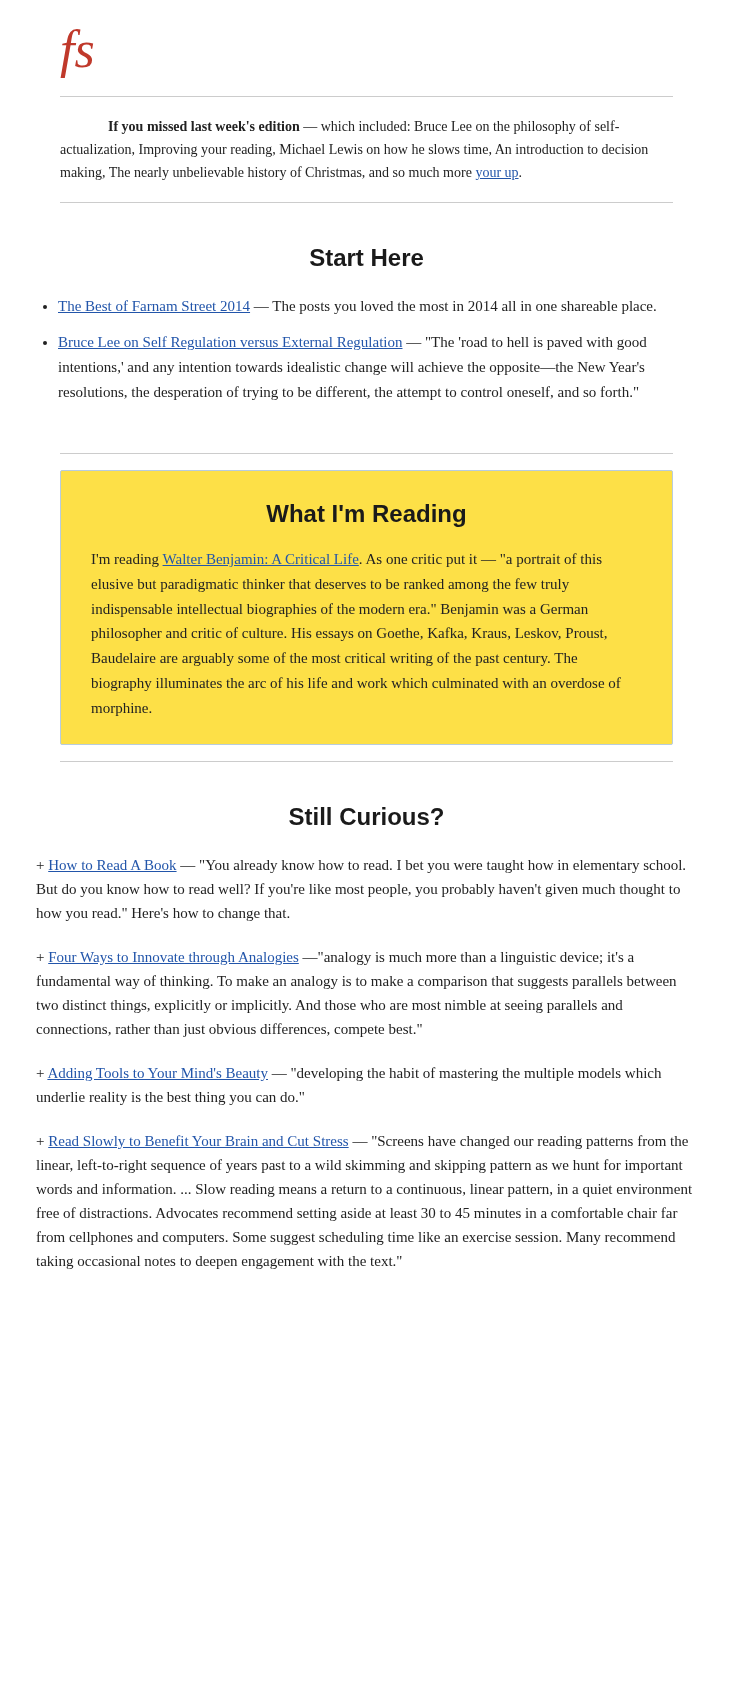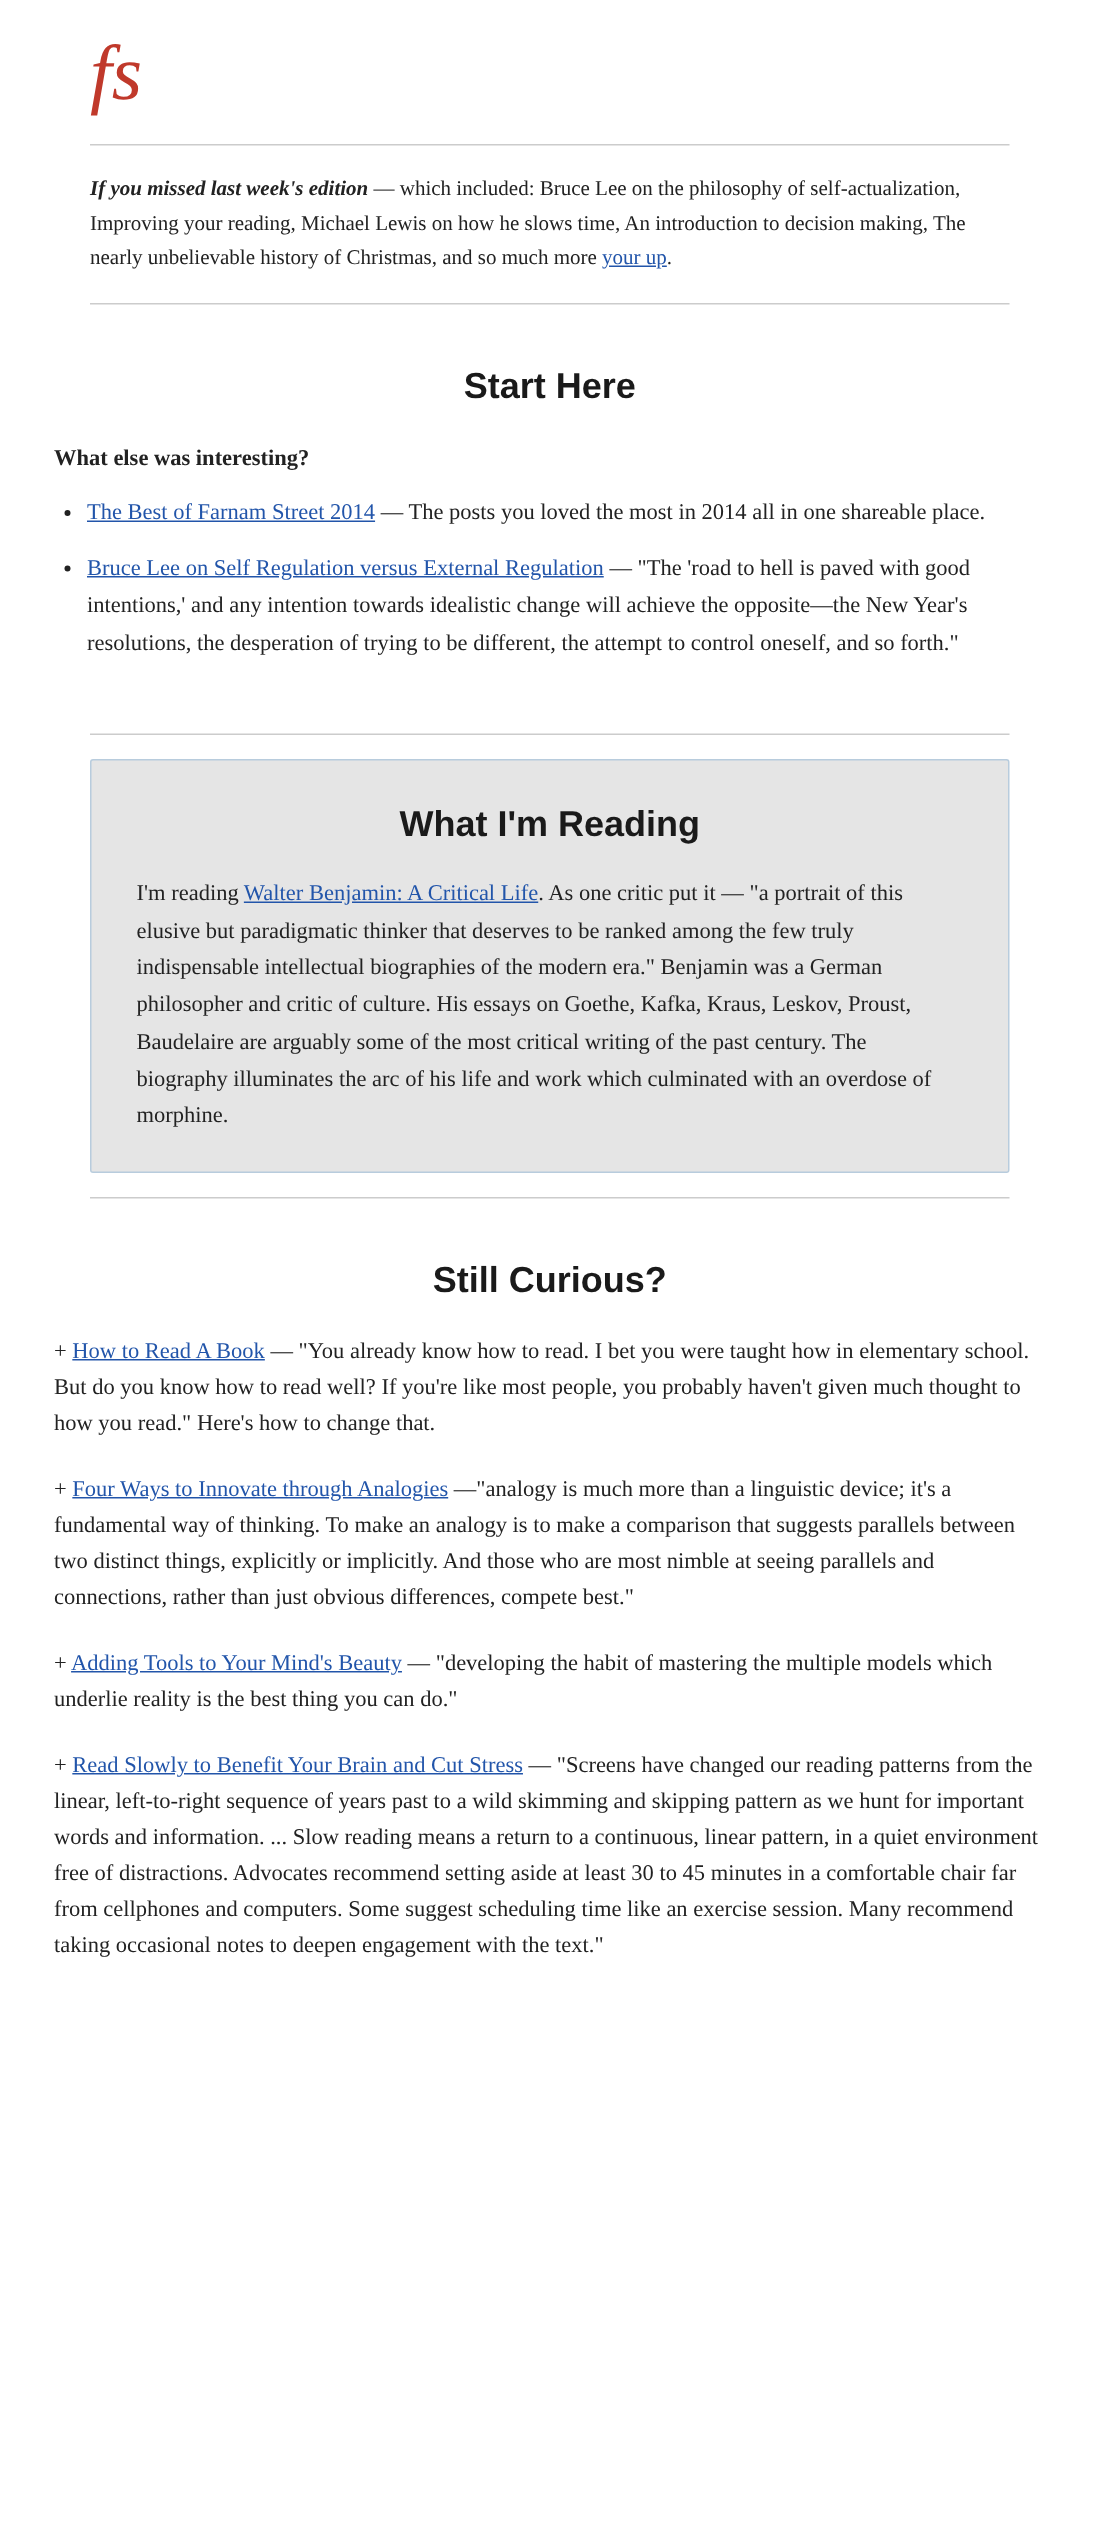--- a/index.html
+++ b/index.html
@@ -39,21 +39,21 @@
       margin: 0 60px;
     }
     .intro-section {
       padding: 18px 60px 18px 60px;
       font-size: 14px;
       line-height: 1.65;
       color: #222;
     }
     .intro-section .bold-intro {
       font-weight: bold;
-      font-style: italic;
+      margin-left: 48px;
     }
     a {
       color: #2255aa;
       text-decoration: underline;
     }
     .section {
       padding: 20px 36px;
     }
     .section-title {
       text-align: center;
@@ -77,21 +77,21 @@
     }
     ul.content-list {
       list-style: disc;
       padding-left: 22px;
     }
     ul.content-list li {
       margin-bottom: 12px;
       line-height: 1.65;
     }
     .reading-box {
-      background: #e5e5e5;
+      background: #fde047;
       border: 1px solid #b8ccdd;
       border-radius: 2px;
       padding: 24px 30px;
       margin: 0 60px;
     }
     .reading-box .section-title {
       margin-bottom: 14px;
     }
     .reading-box p {
       font-size: 15px;
@@ -120,21 +120,20 @@
   <span class="bold-intro">If you missed last week's edition</span><span> — which included: Bruce Lee on the philosophy of self-actualization, Improving your reading, Michael Lewis on how he slows time, An introduction to decision making, The nearly unbelievable history of Christmas, and so much more </span><a href="#">your up</a><span>.</span>
 </div>
 
 <hr class="divider">
 
 <div class="spacer"></div>
 
 <div class="section">
   <div class="section-title">Start Here</div>
   <div class="section-body">
-    <p class="what-else">What else was interesting?</p>
     <ul class="content-list">
       <li>
         <a href="#">The Best of Farnam Street 2014</a><span> — The posts you loved the most in 2014 all in one shareable place.</span>
       </li>
       <li>
         <a href="#">Bruce Lee on Self Regulation versus External Regulation</a><span> — "The 'road to hell is paved with good intentions,' and any intention towards idealistic change will achieve the opposite—the New Year's resolutions, the desperation of trying to be different, the attempt to control oneself, and so forth."</span>
       </li>
     </ul>
   </div>
 </div>

